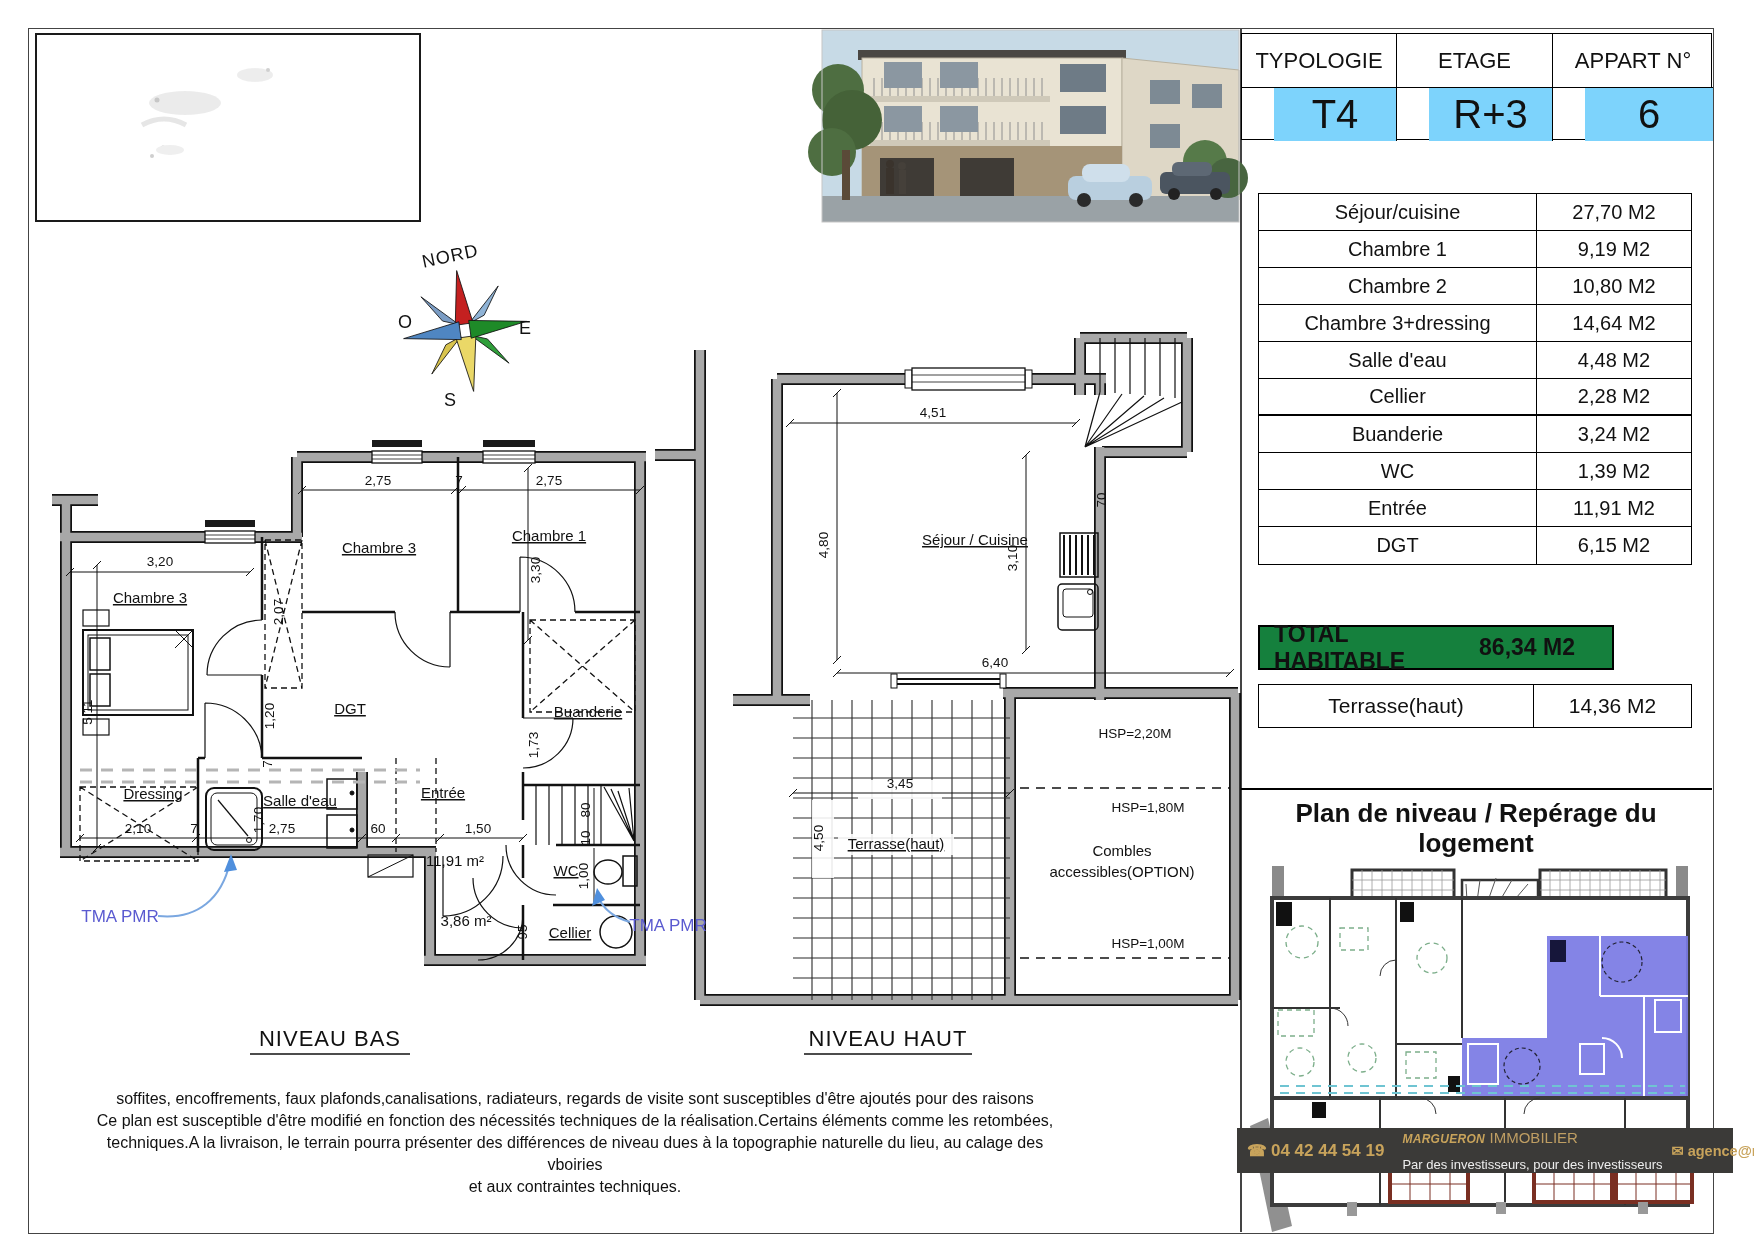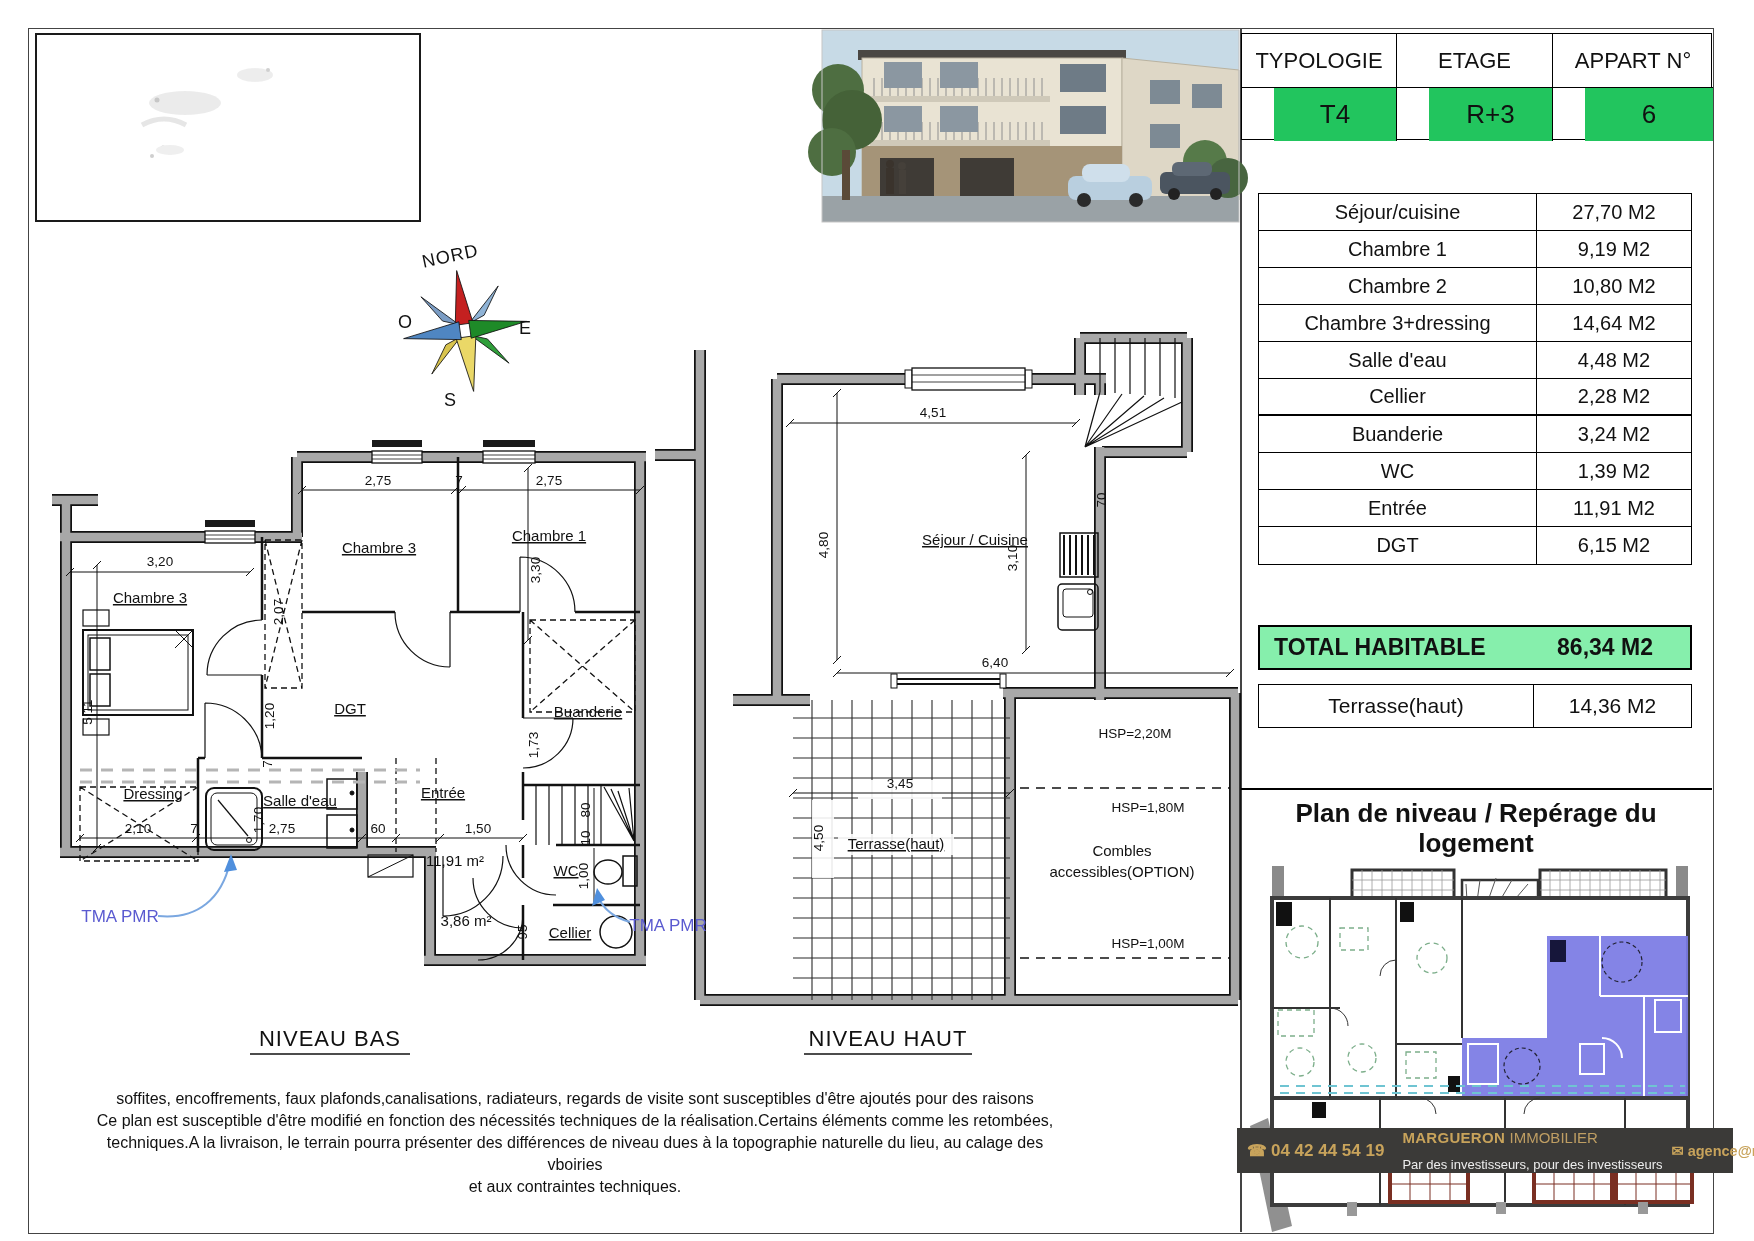--- a/index.html
+++ b/index.html
@@ -8,45 +8,45 @@
   .abs{position:absolute;}
   
   #frame{left:28px;top:28px;width:1684px;height:1204px;border:1.5px solid #444;}
   #vdivider{left:1240px;top:28px;width:2px;height:1204px;background:#444;}
   
   #logo-box{left:35px;top:33px;width:382px;height:185px;border:2px solid #1a1a1a;background:#fff;}
   
   #hdr{left:1241px;top:33px;width:471px;height:107px;display:grid;grid-template-columns:155px 156px 160px;grid-template-rows:54px 53px;border:1.5px solid #000;box-sizing:border-box;}
   #hdr .c{border-right:1px solid #000;border-bottom:1px solid #000;display:flex;align-items:center;justify-content:center;}
   #hdr .c:nth-child(3n){border-right:none;}
-  #hdr .c.v{border-bottom:none;background:#22c55e;font-size:26px;margin-left:32px;}
+  #hdr .c.v{border-bottom:none;background:#7dd3fc;font-size:40px;margin-left:32px;}
   #hdr .c.l{font-size:22px;}
   
   #rt{left:1258px;top:193px;width:434px;border:1.5px solid #000;box-sizing:border-box;background:#fff;}
   .rt-row{display:grid;grid-template-columns:278px 1fr;height:37px;border-bottom:1px solid #000;box-sizing:border-box;text-align:center;}
   .rt-row:last-child{border-bottom:none;}
   .rt-row.heavy{border-bottom:2.5px solid #000;}
   .rt-row .cell{display:flex;align-items:center;justify-content:center;font-size:20px;box-sizing:border-box;}
   .rt-row .cell.lab{border-right:1px solid #000;}
   
-  #total{left:1258px;top:625px;width:434px;height:45px;border:2.5px solid #000;box-sizing:border-box;display:flex;align-items:center;background:#86efac;}
+  #total{left:1258px;top:625px;width:356px;height:45px;border:2.5px solid #000;box-sizing:border-box;display:flex;align-items:center;background:#15803d;}
   #total .tl{font-weight:bold;font-size:23px;padding-left:14px;flex:1;}
   #total .tv{font-weight:bold;font-size:23px;width:170px;text-align:center;}
   #terr{left:1258px;top:684px;width:434px;height:44px;border:1.5px solid #000;box-sizing:border-box;display:flex;background:#fff;}
   #terr .tl{width:275px;border-right:1px solid #000;display:flex;align-items:center;justify-content:center;font-size:21px;box-sizing:border-box;}
   #terr .tv{flex:1;display:flex;align-items:center;justify-content:center;font-size:21px;}
   #hline{left:1241px;top:788px;width:471px;height:2px;background:#000;}
   
   #reper{left:1248px;top:798px;width:456px;text-align:center;font-weight:bold;font-size:26px;line-height:30px;}
   
   #bar{left:1237px;top:1128px;width:496px;height:45px;background:#3b3a38;display:flex;align-items:center;padding:0 10px;box-sizing:border-box;gap:9px;z-index:5;}
   #bar .phone{color:#c8a35b;font-weight:bold;font-size:17px;white-space:nowrap;display:flex;align-items:center;gap:4px;}
   #bar .phone .ic{font-size:16px;}
   #bar .brand{line-height:1;white-space:nowrap;}
-  #bar .brand .b1{color:#c8a35b;font-weight:bold;font-size:15px;letter-spacing:.3px;}
+  #bar .brand .b1{color:#c8a35b;font-weight:bold;font-size:12px;letter-spacing:.3px;font-style:italic;}
   #bar .brand .b2{color:#bf9e63;font-weight:normal;font-size:15px;}
   #bar .brand .tag{color:#eee;font-size:13px;margin-top:12px;}
   #bar .mail{color:#c8a35b;font-weight:bold;font-size:14.5px;white-space:nowrap;display:flex;align-items:center;gap:4px;}
   
   #disc{left:95px;top:1088px;width:960px;text-align:center;font-size:16px;line-height:22px;color:#111;}
   
   text{font-family:"Liberation Sans",sans-serif;fill:#111;}
   .rl{font-size:15px;}
   .dm{font-size:13.5px;}
   .ar{font-size:15px;}

